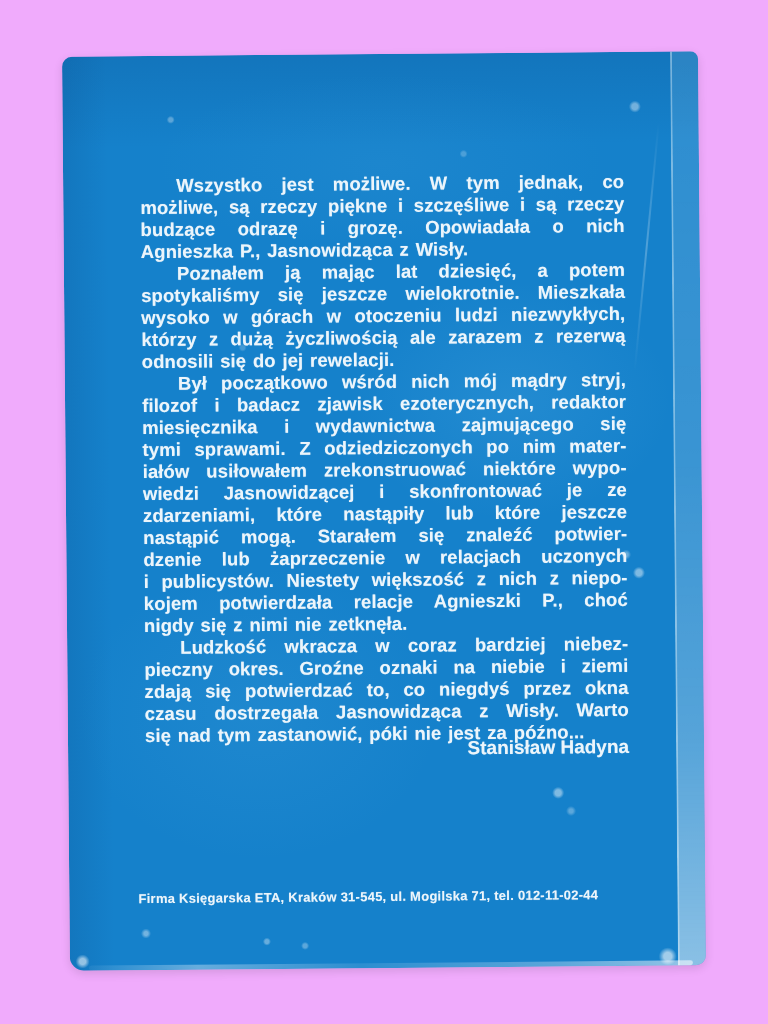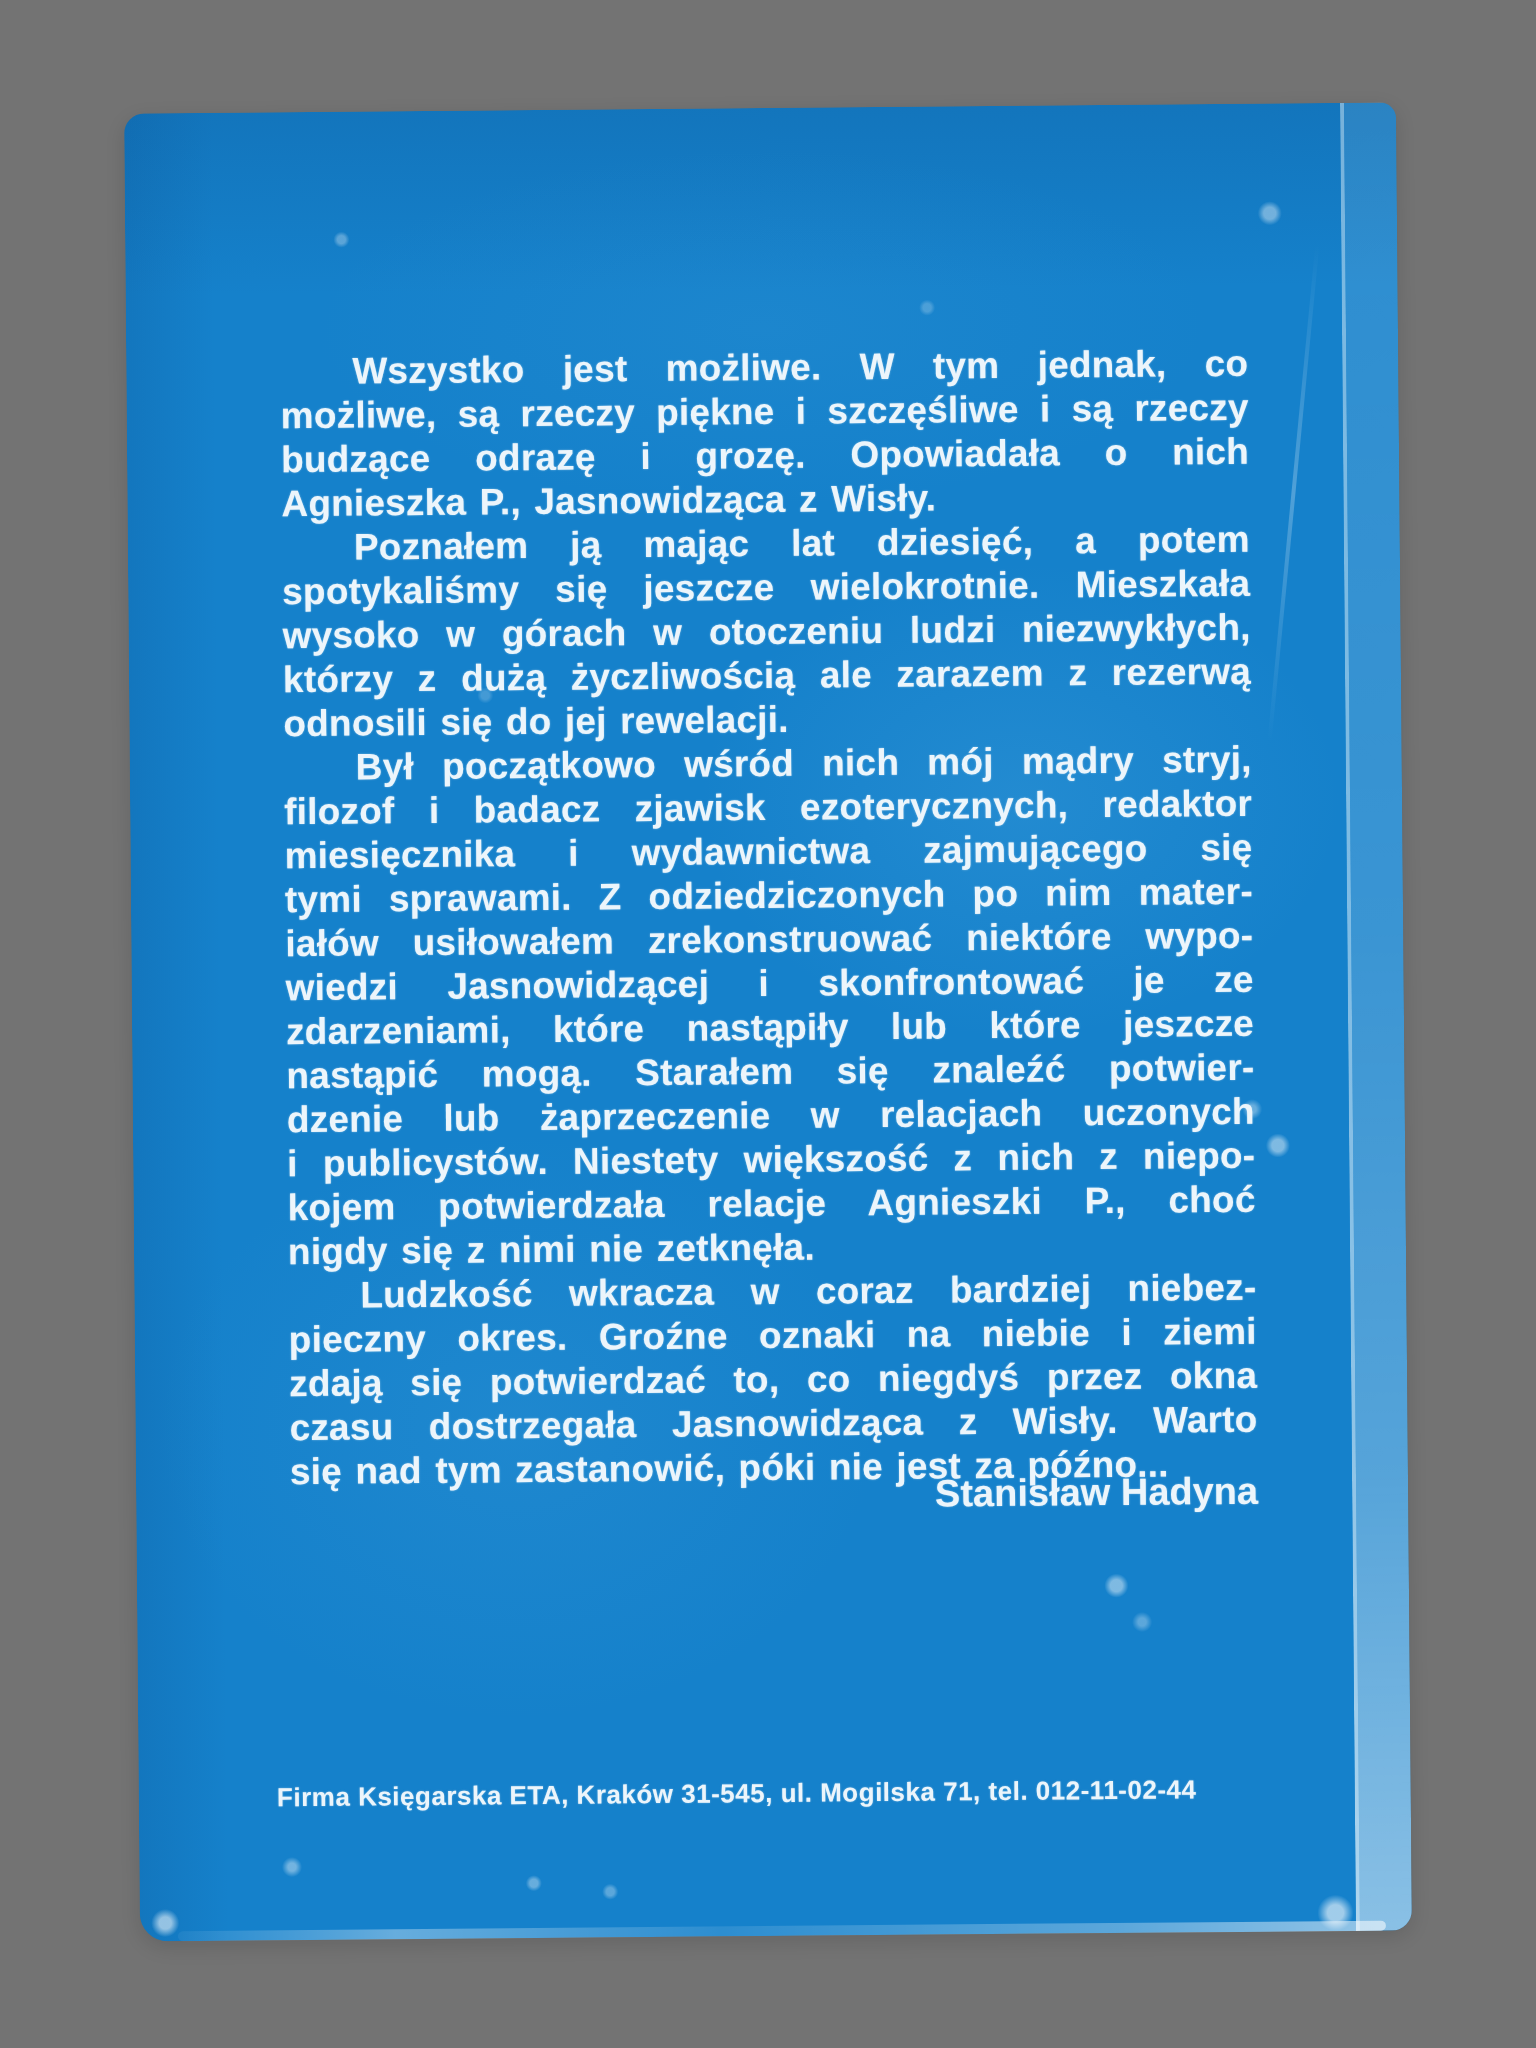--- a/index.html
+++ b/index.html
@@ -1,20 +1,20 @@
 <!DOCTYPE html>
 <html style="--cover-blue: #1581cb; --text-color: #ecf5fb;"><head>
 <meta charset="utf-8">
 <title>Book back cover</title>
 <style>
   html,body{margin:0;padding:0;}
   .photo{
     position:relative;
     width:768px;height:1024px;
-    background:#737373;
+    background:#f0abfc;
     overflow:hidden;
     font-family:"Liberation Sans", sans-serif;
   }
   .book{
     position:absolute;
     left:66px;top:54px;
     width:636px;height:914px;
     transform:rotate(-0.5deg);
     transform-origin:50% 50%;
     border-radius:10px 8px 10px 14px;

